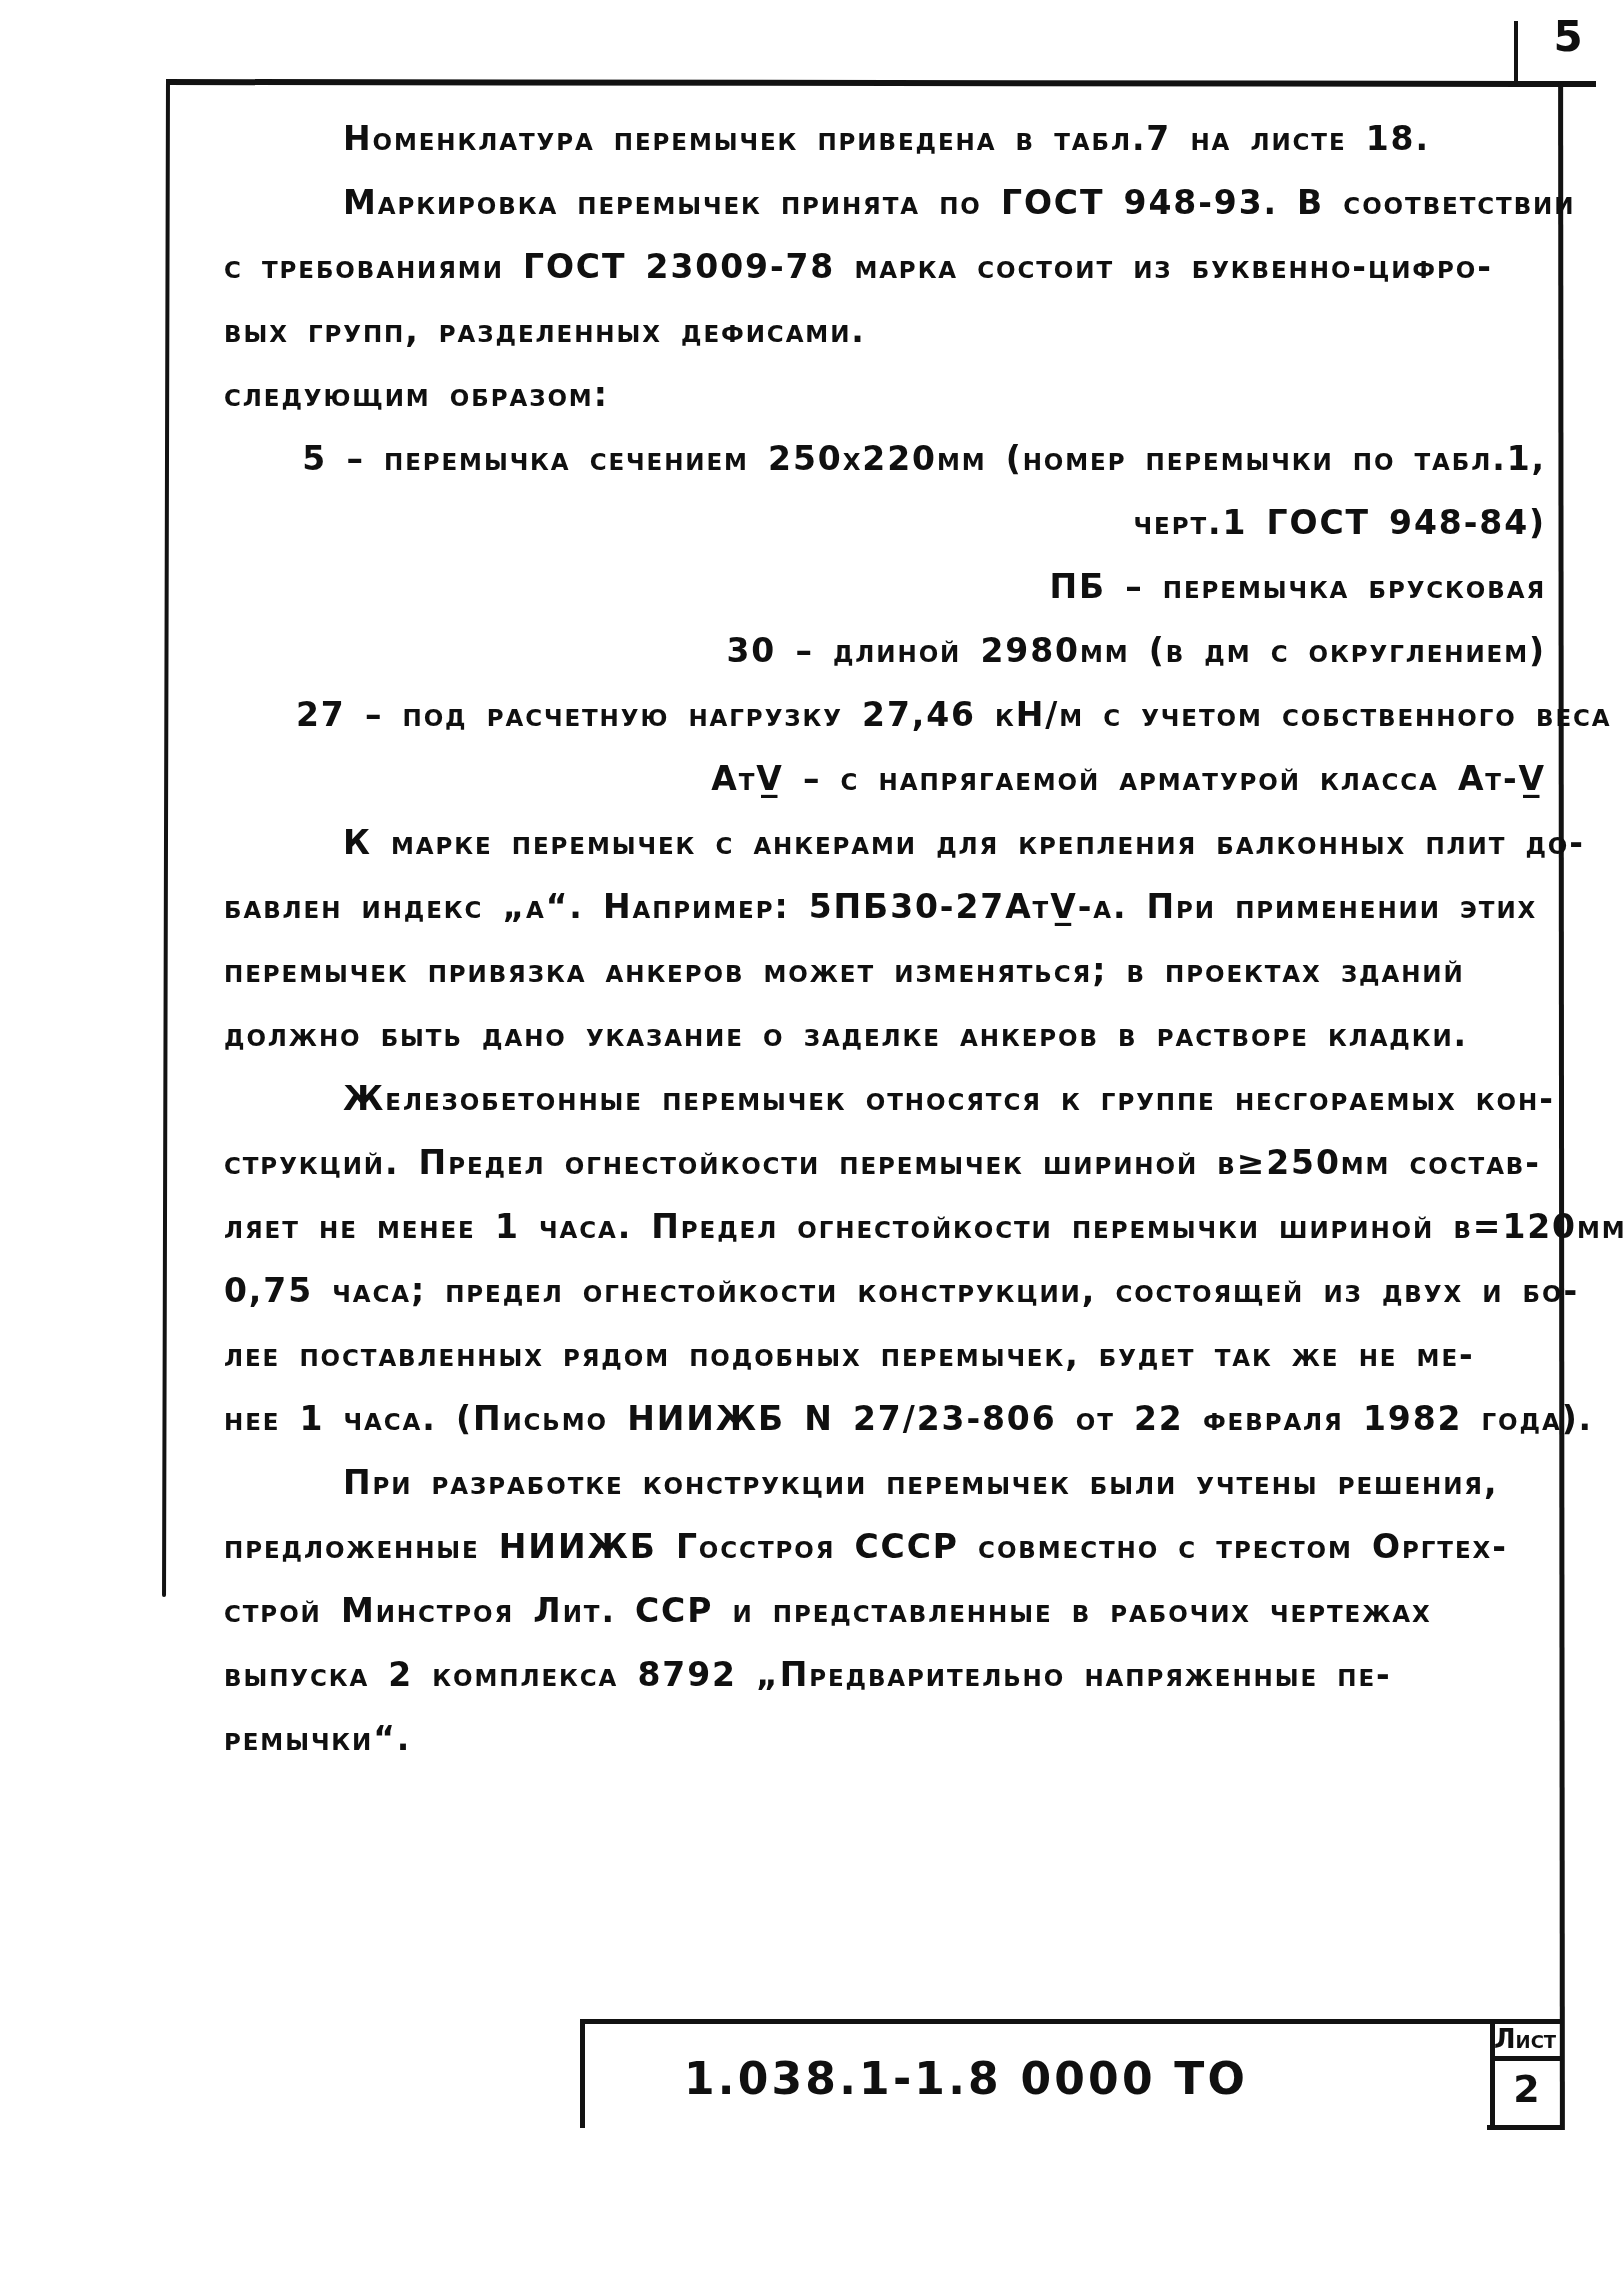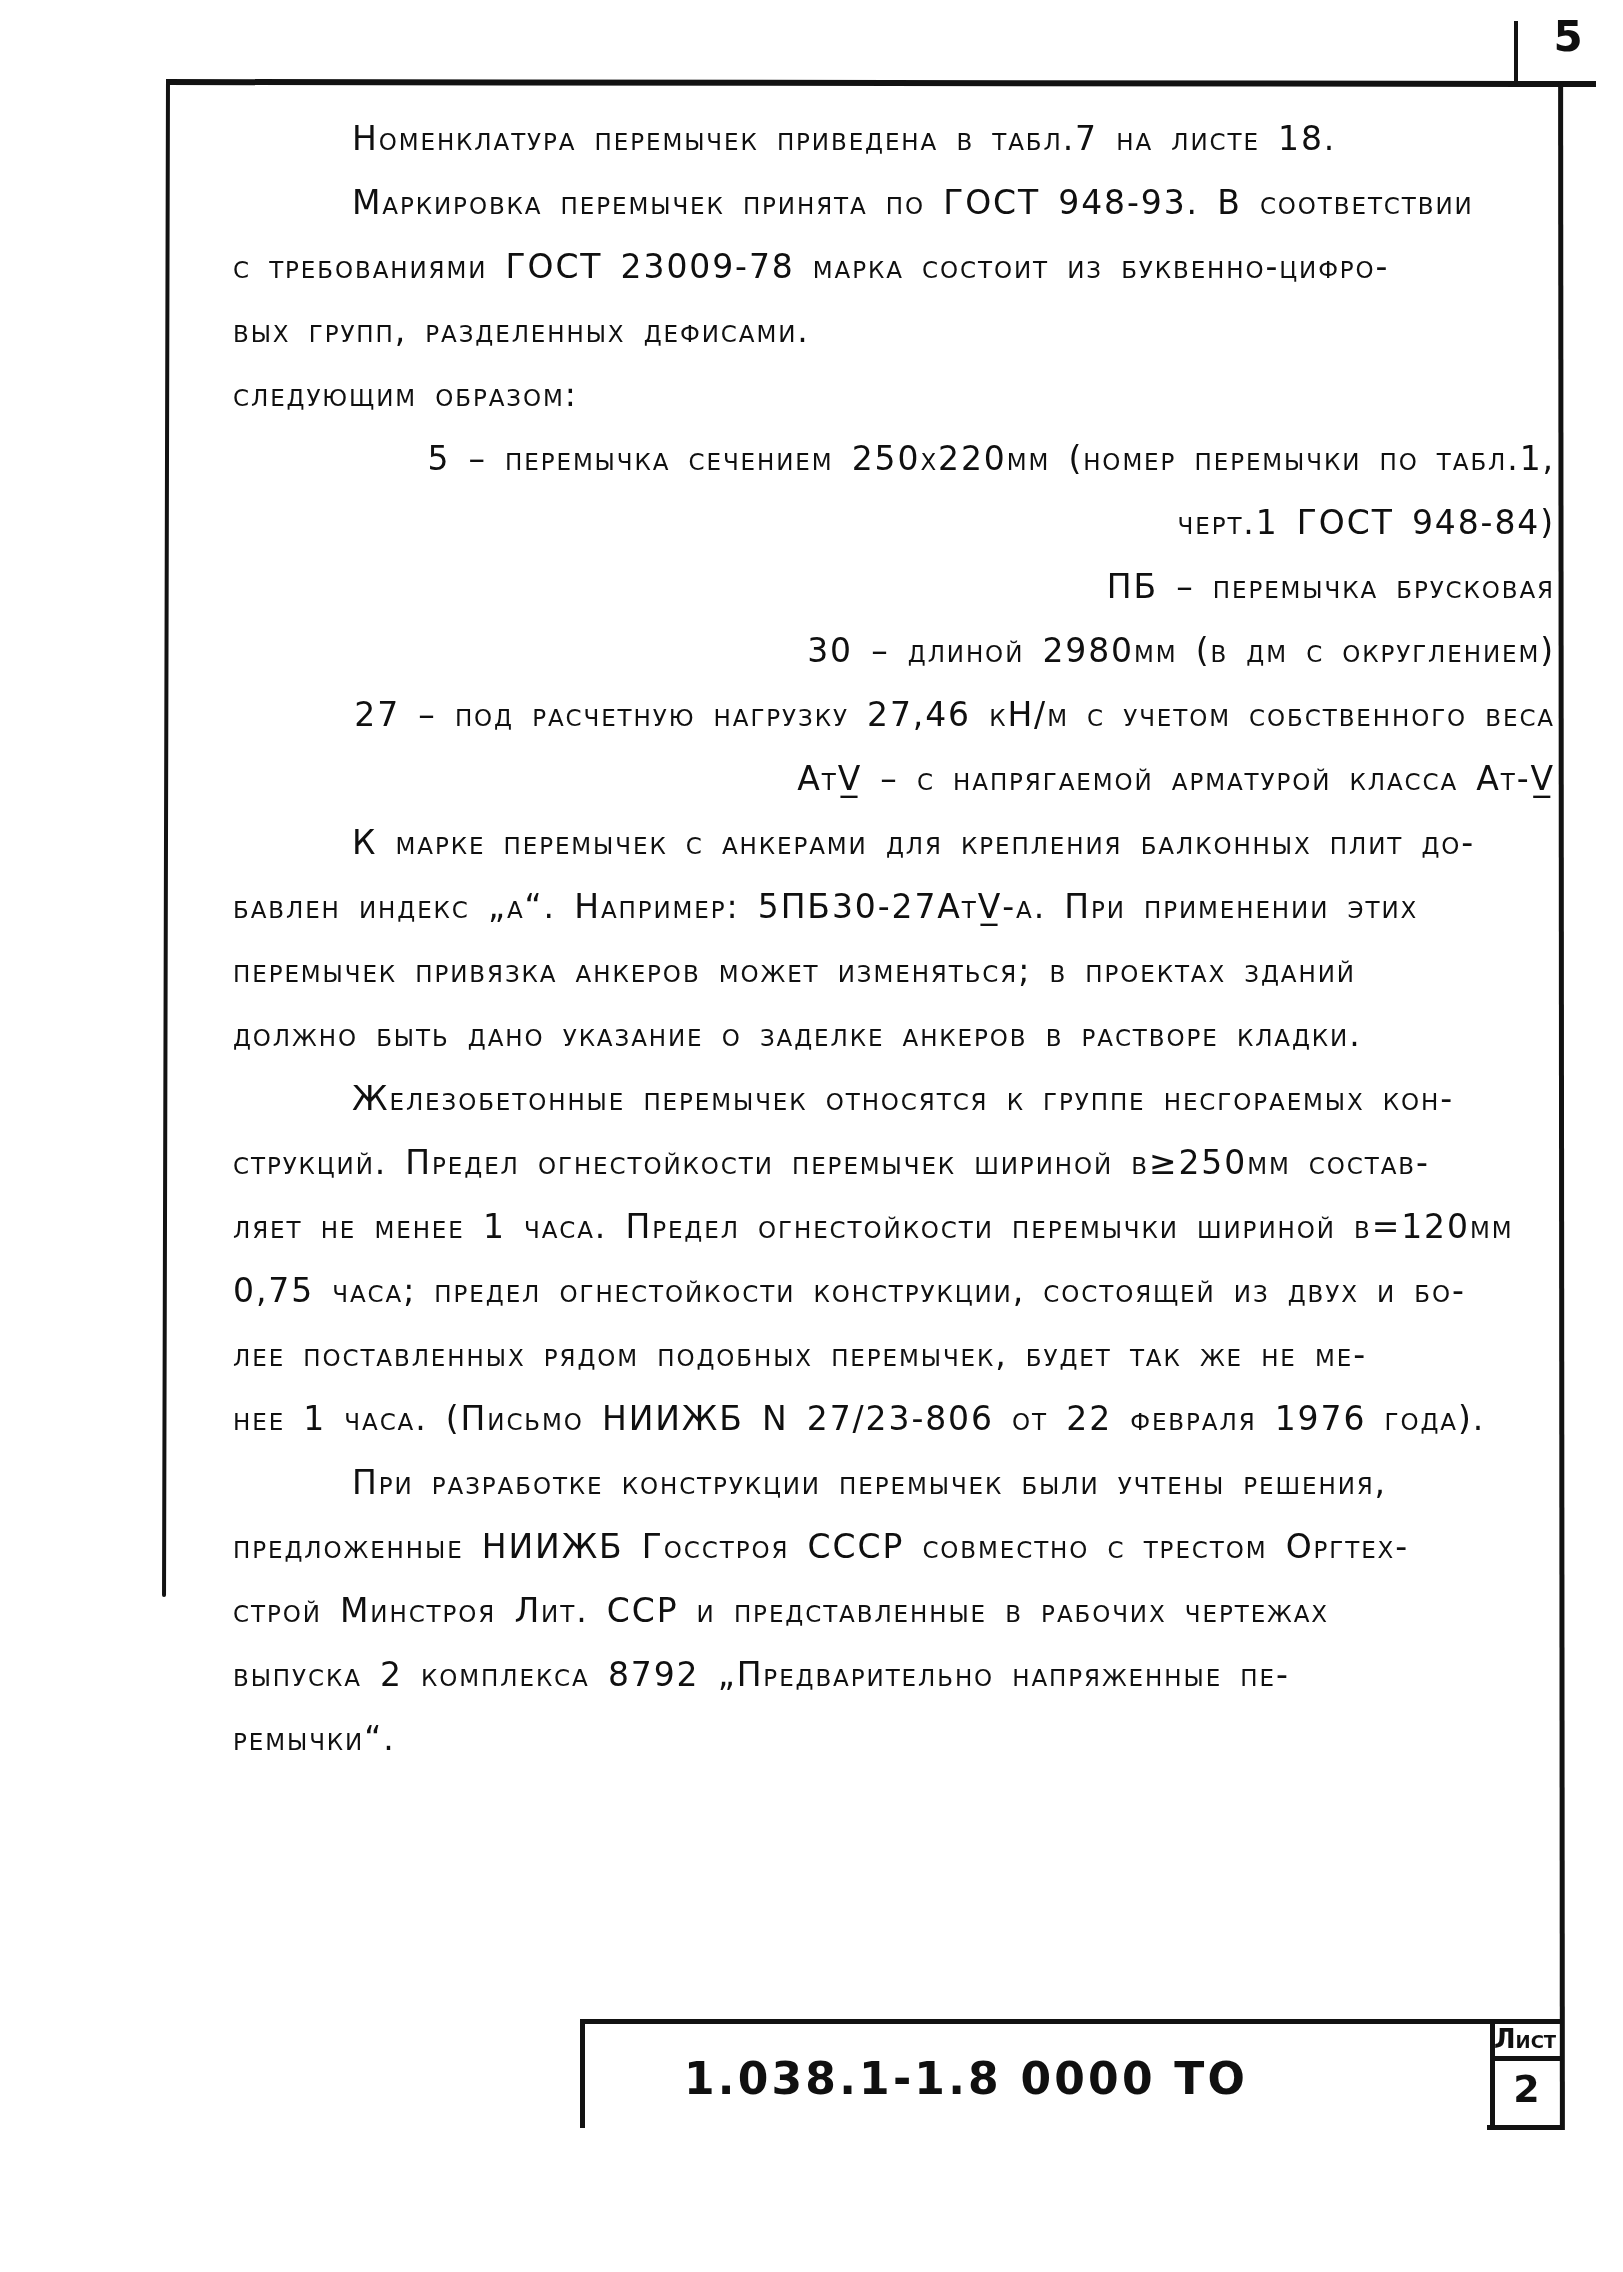--- a/index.html
+++ b/index.html
@@ -13,22 +13,22 @@
   .border-left  { left:164px;  top:82px;  width:3.8px;    height:1515px; transform:rotate(0.15deg); border-radius:1.9px; }
   .border-right { left:1559px; top:82px;  width:4.5px;    height:2048px; transform:rotate(-0.05deg); }
   .page-tick    { left:1514px; top:20.5px;   width:3.8px;    height:63px; }
 
   .page-number {
     position:absolute; left:1539px; top:11.5px; width:58px;
     font-size:42px; font-weight:bold; text-align:center;
   }
 
   .text-block {
-    position:absolute; left:233px; top:107px; width:1322px;
-    font-size:33px; line-height:64px; font-weight:normal;
+    position:absolute; left:224px; top:107px; width:1322px;
+    font-size:33px; line-height:64px; font-weight:bold;
     font-variant:small-caps; letter-spacing:1.9px; word-spacing:5.8px;
   }
   .ln { white-space:nowrap; }
   .ln.para { text-indent:119px; }
   .ln.list { padding-left:72px;text-align:right; }
 
   
   .tb-top      { left:581px;  top:2019px; width:982px; height:5.1px; }
   .tb-left     { left:580px;  top:2019px; width:4.5px;    height:109px; }
   .tb-col-left { left:1490px; top:2021px; width:4.5px;    height:107px; }
@@ -73,21 +73,21 @@
     <div class="ln list">АтV̲ – с напрягаемой арматурой класса Ат-V̲</div>
     <div class="ln para">К марке перемычек с анкерами для крепления балконных плит до-</div>
     <div class="ln">бавлен индекс „а“. Например: 5ПБ30-27АтV̲-а. При применении этих</div>
     <div class="ln">перемычек привязка анкеров может изменяться; в проектах зданий</div>
     <div class="ln">должно быть дано указание о заделке анкеров в растворе кладки.</div>
     <div class="ln para">Железобетонные перемычек относятся к группе несгораемых кон-</div>
     <div class="ln">струкций. Предел огнестойкости перемычек шириной в≥250мм состав-</div>
     <div class="ln">ляет не менее 1 часа. Предел огнестойкости перемычки шириной в=120мм</div>
     <div class="ln">0,75 часа; предел огнестойкости конструкции, состоящей из двух и бо-</div>
     <div class="ln">лее поставленных рядом подобных перемычек, будет так же не ме-</div>
-    <div class="ln">нее 1 часа. (Письмо НИИЖБ N 27/23-806 от 22 февраля 1976 года).</div>
+    <div class="ln">нее 1 часа. (Письмо НИИЖБ N 27/23-806 от 22 февраля 1982 года).</div>
     <div class="ln para">При разработке конструкции перемычек были учтены решения,</div>
     <div class="ln">предложенные НИИЖБ Госстроя СССР совместно с трестом Оргтех-</div>
     <div class="ln">строй Минстроя Лит. ССР и представленные в рабочих чертежах</div>
     <div class="ln">выпуска 2 комплекса 8792 „Предварительно напряженные пе-</div>
     <div class="ln">ремычки“.</div>
   </div>
 
   <div>
     <div class="rule tb-top"></div>
     <div class="rule tb-left"></div>

